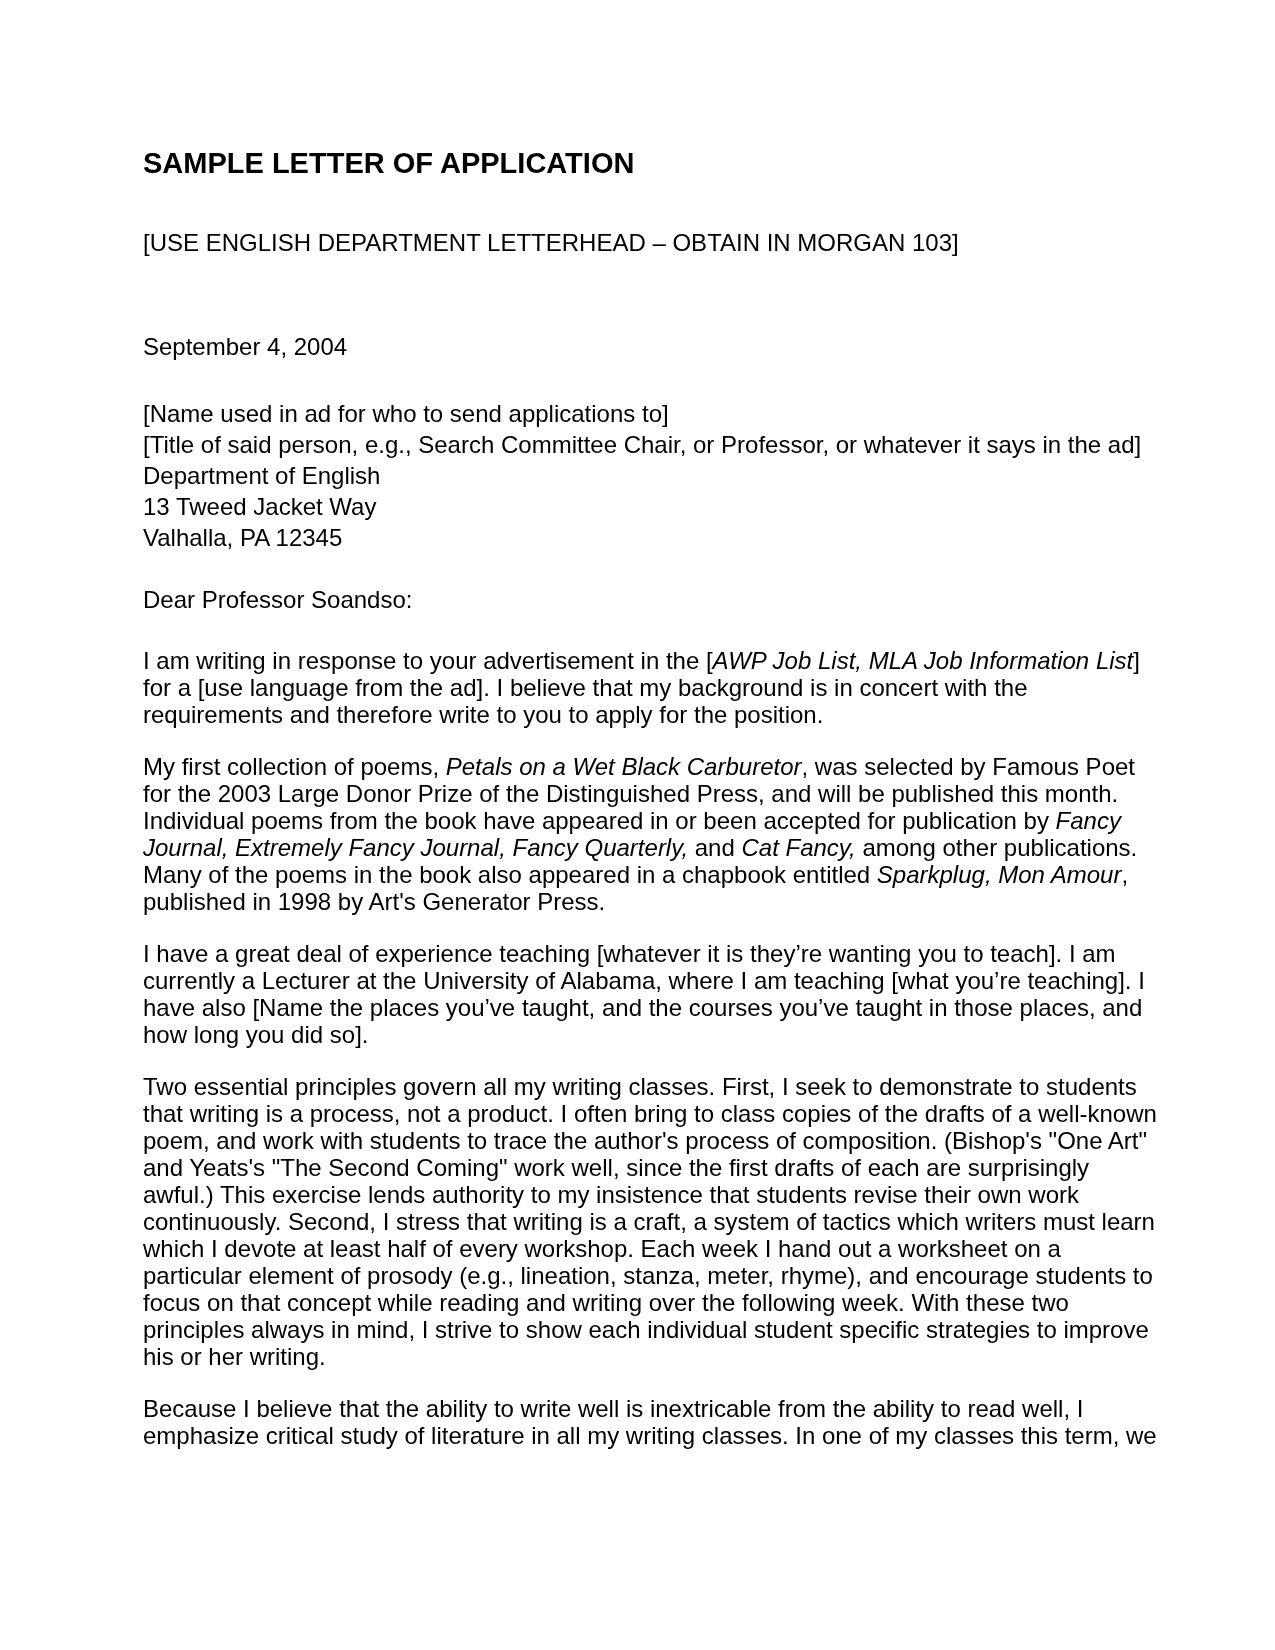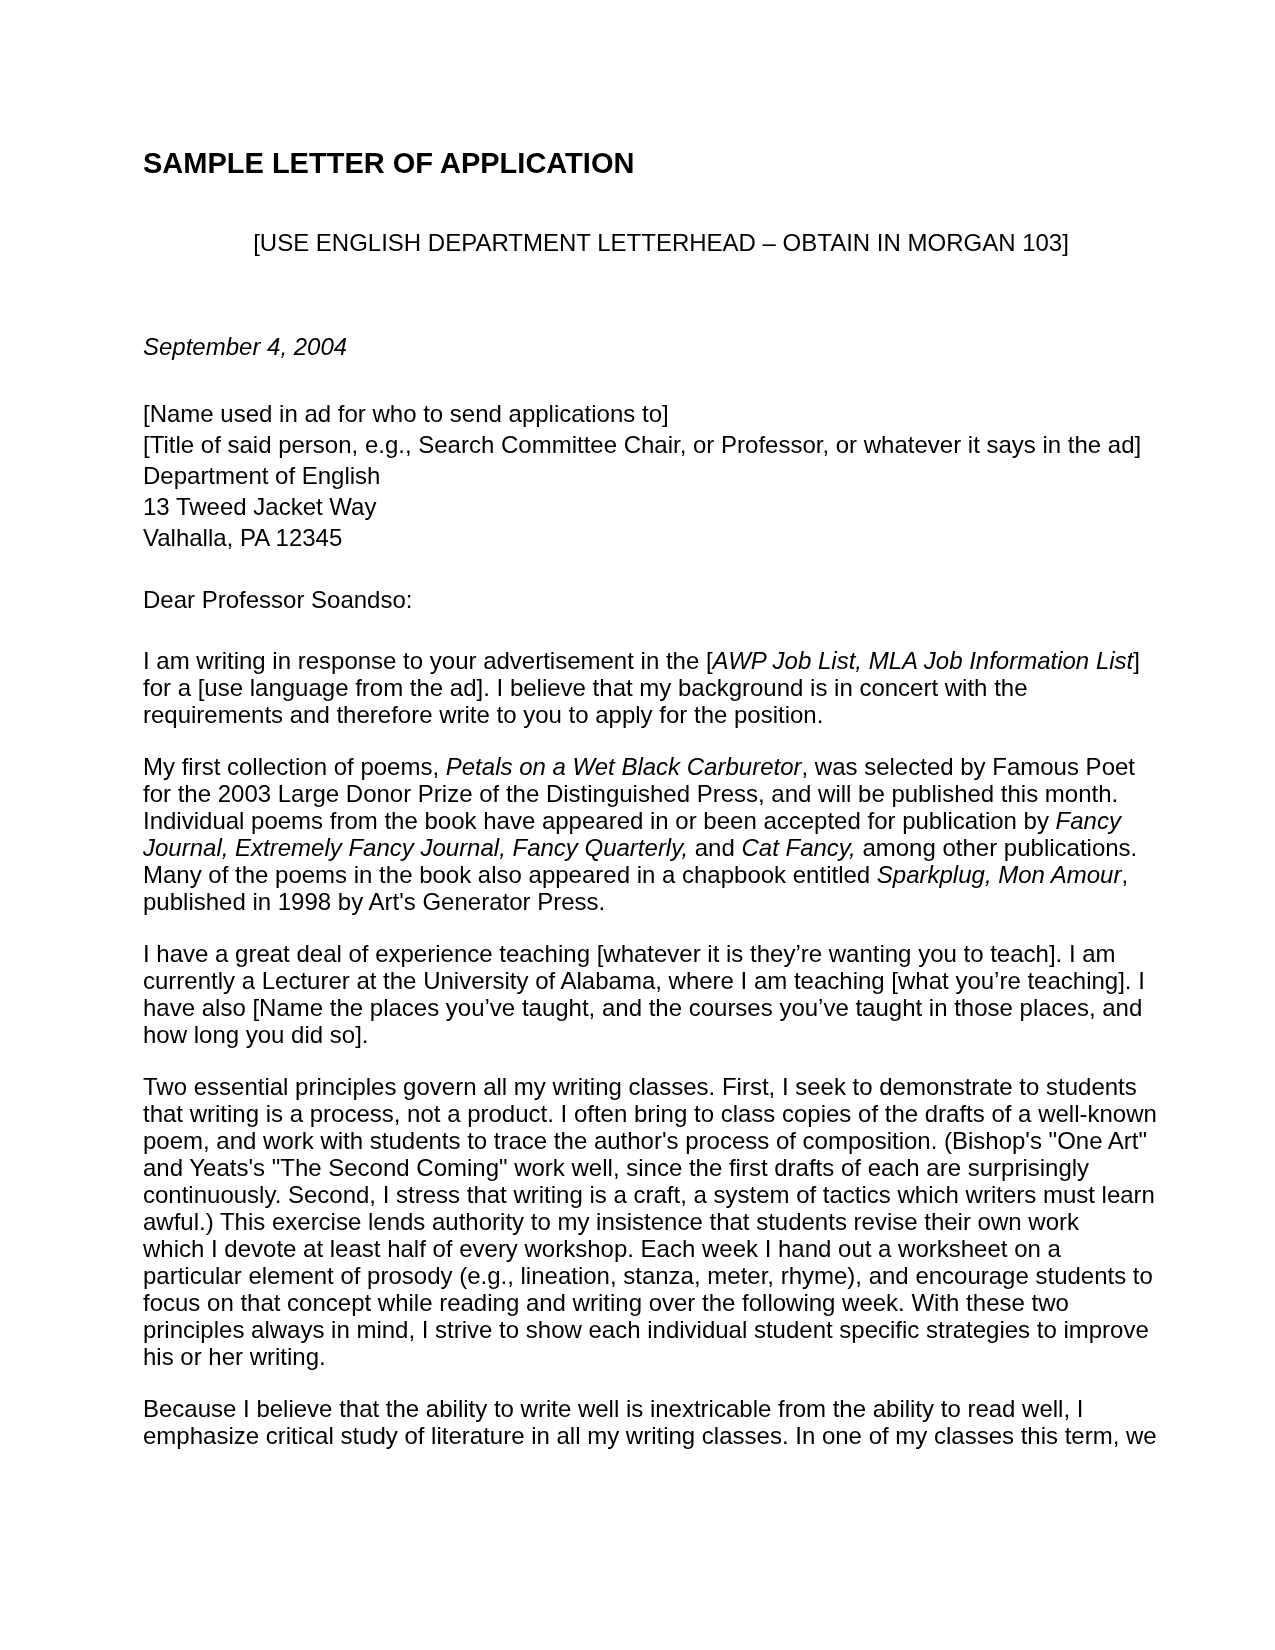--- a/index.html
+++ b/index.html
@@ -24,30 +24,29 @@
   .doc-title {
     font-size: 29px;
     font-weight: bold;
     line-height: 34px;
     margin: 0 0 49px 0;
     white-space: nowrap;
   }
   .letterhead-note {
     font-size: 24px;
     line-height: 27px;
-    text-align: center;
+    text-align: left;
     margin: 0 0 77px 0;
     white-space: nowrap;
   }
   .letter-date {
     font-size: 24px;
     line-height: 27px;
     margin: 0 0 38px 0;
     white-space: nowrap;
-    font-style: italic;
   }
   .recipient-block {
     margin: 0 0 33px 0;
   }
   .recipient-block .line {
     font-size: 24px;
     line-height: 31px;
     white-space: nowrap;
   }
   .salutation {
@@ -101,22 +100,22 @@
         <div class="line"><span>I have a great deal of experience teaching [whatever it is they’re wanting you to teach]. I am</span></div>
         <div class="line"><span>currently a Lecturer at the University of Alabama, where I am teaching [what you’re teaching]. I</span></div>
         <div class="line"><span>have also [Name the places you’ve taught, and the courses you’ve taught in those places, and</span></div>
         <div class="line"><span>how long you did so].</span></div>
       </div>
       <div class="para">
         <div class="line"><span>Two essential principles govern all my writing classes. First, I seek to demonstrate to students</span></div>
         <div class="line"><span>that writing is a process, not a product. I often bring to class copies of the drafts of a well-known</span></div>
         <div class="line"><span>poem, and work with students to trace the author's process of composition. (Bishop's "One Art"</span></div>
         <div class="line"><span>and Yeats's "The Second Coming" work well, since the first drafts of each are surprisingly</span></div>
+        <div class="line"><span>awful.) This exercise lends authority to my insistence that students revise their own work</span></div>
         <div class="line"><span>continuously. Second, I stress that writing is a craft, a system of tactics which writers must learn</span></div>
-        <div class="line"><span>awful.) This exercise lends authority to my insistence that students revise their own work</span></div>
         <div class="line"><span>which I devote at least half of every workshop. Each week I hand out a worksheet on a</span></div>
         <div class="line"><span>particular element of prosody (e.g., lineation, stanza, meter, rhyme), and encourage students to</span></div>
         <div class="line"><span>focus on that concept while reading and writing over the following week. With these two</span></div>
         <div class="line"><span>principles always in mind, I strive to show each individual student specific strategies to improve</span></div>
         <div class="line"><span>his or her writing.</span></div>
       </div>
       <div class="para">
         <div class="line"><span>Because I believe that the ability to write well is inextricable from the ability to read well, I</span></div>
         <div class="line"><span>emphasize critical study of literature in all my writing classes. In one of my classes this term, we</span></div>
       </div>

